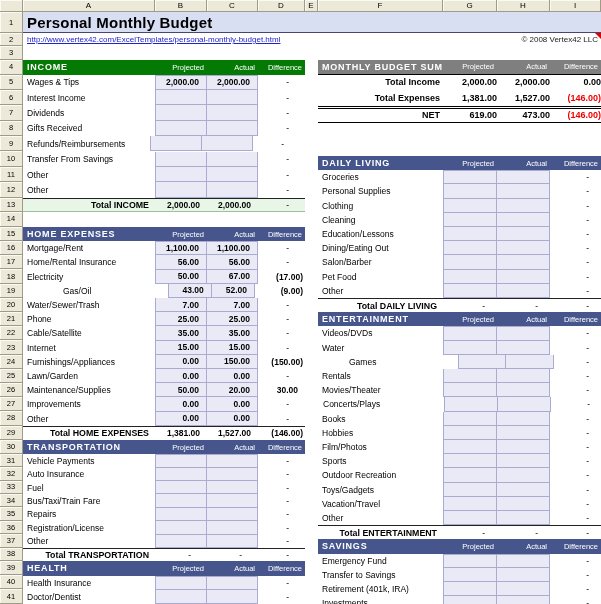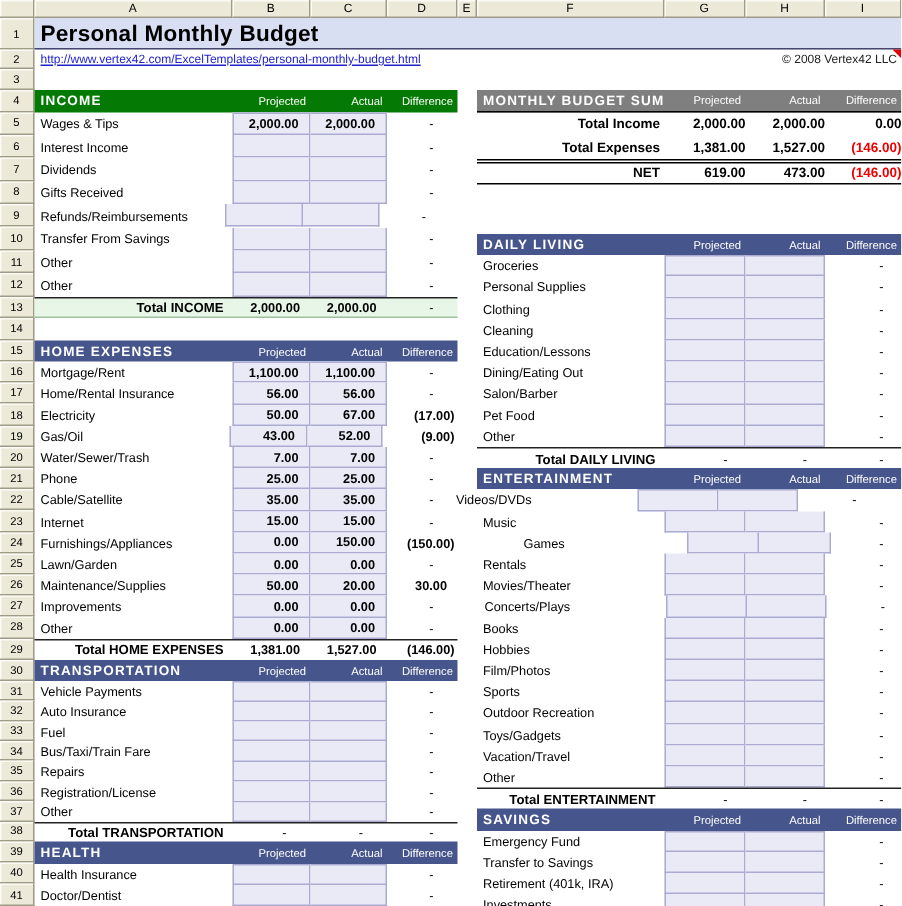--- a/index.html
+++ b/index.html
@@ -206,21 +206,21 @@
         <div class="c inp num plain" style="width: 51px;">56.00</div>
         <div class="c num dashL" style="width: 47px;">-</div>
       </div>
       <div class="trow" style="left: 23px; top: 269.6px; width: 282px; height: 14.2px;">
         <div class="c lbl" style="width: 132px;">Electricity</div>
         <div class="c inp num plain firstcol" style="width: 52px;">50.00</div>
         <div class="c inp num plain" style="width: 51px;">67.00</div>
         <div class="c num paren" style="width: 47px;">(17.00)</div>
       </div>
       <div class="trow" style="left: 23px; top: 283.8px; width: 282px; height: 14.2px;">
-        <div class="c lbl" style="width: 132px;">Gas/Oil</div>
+        <div class="c lbl" style="width: 132px; margin-left: 36px;">Gas/Oil</div>
         <div class="c inp num plain firstcol" style="width: 52px;">43.00</div>
         <div class="c inp num plain" style="width: 51px;">52.00</div>
         <div class="c num paren" style="width: 47px; padding-left: 48px;">(9.00)</div>
       </div>
       <div class="trow" style="left: 23px; top: 298px; width: 282px; height: 14.2px;">
         <div class="c lbl" style="width: 132px;">Water/Sewer/Trash</div>
         <div class="c inp num plain firstcol" style="width: 52px;">7.00</div>
         <div class="c inp num plain" style="width: 51px;">7.00</div>
         <div class="c num dashL" style="width: 47px;">-</div>
       </div>
@@ -439,28 +439,28 @@
         <div class="c num dashR" style="width: 54px;">-</div>
         <div class="c num dashR" style="width: 53px;">-</div>
         <div class="c num dashR" style="width: 51px;">-</div>
       </div>
       <div class="trow sechdr blue" style="left: 318px; top: 312.2px; width: 283px; height: 14.2px;">
         <div class="c stitle" style="width: 125px;">ENTERTAINMENT</div>
         <div class="c shcol" style="width: 54px;">Projected</div>
         <div class="c shcol" style="width: 53px;">Actual</div>
         <div class="c shcol" style="width: 51px;">Difference</div>
       </div>
-      <div class="trow" style="left: 300px; top: 326.4px; width: 283px; height: 14.2px;">
+      <div class="trow" style="left: 318px; top: 326.4px; width: 283px; height: 14.2px;">
         <div class="c lbl" style="width: 125px;">Videos/DVDs</div>
         <div class="c inp num firstcol toprow" style="width: 54px;"></div>
         <div class="c inp num toprow" style="width: 53px;"></div>
         <div class="c num dashR" style="width: 51px;">-</div>
       </div>
       <div class="trow" style="left: 318px; top: 340.6px; width: 283px; height: 14.2px;">
-        <div class="c lbl" style="width: 125px;">Music</div>
+        <div class="c lbl" style="width: 125px;">Water</div>
         <div class="c inp num firstcol" style="width: 54px;"></div>
         <div class="c inp num" style="width: 53px;"></div>
         <div class="c num dashR" style="width: 51px;">-</div>
       </div>
       <div class="trow" style="left: 318px; top: 354.8px; width: 283px; height: 14.2px;">
         <div class="c lbl" style="width: 125px; margin-left: 27px;">Games</div>
         <div class="c inp num firstcol" style="width: 54px;"></div>
         <div class="c inp num" style="width: 53px;"></div>
         <div class="c num dashR" style="width: 51px;">-</div>
       </div>

